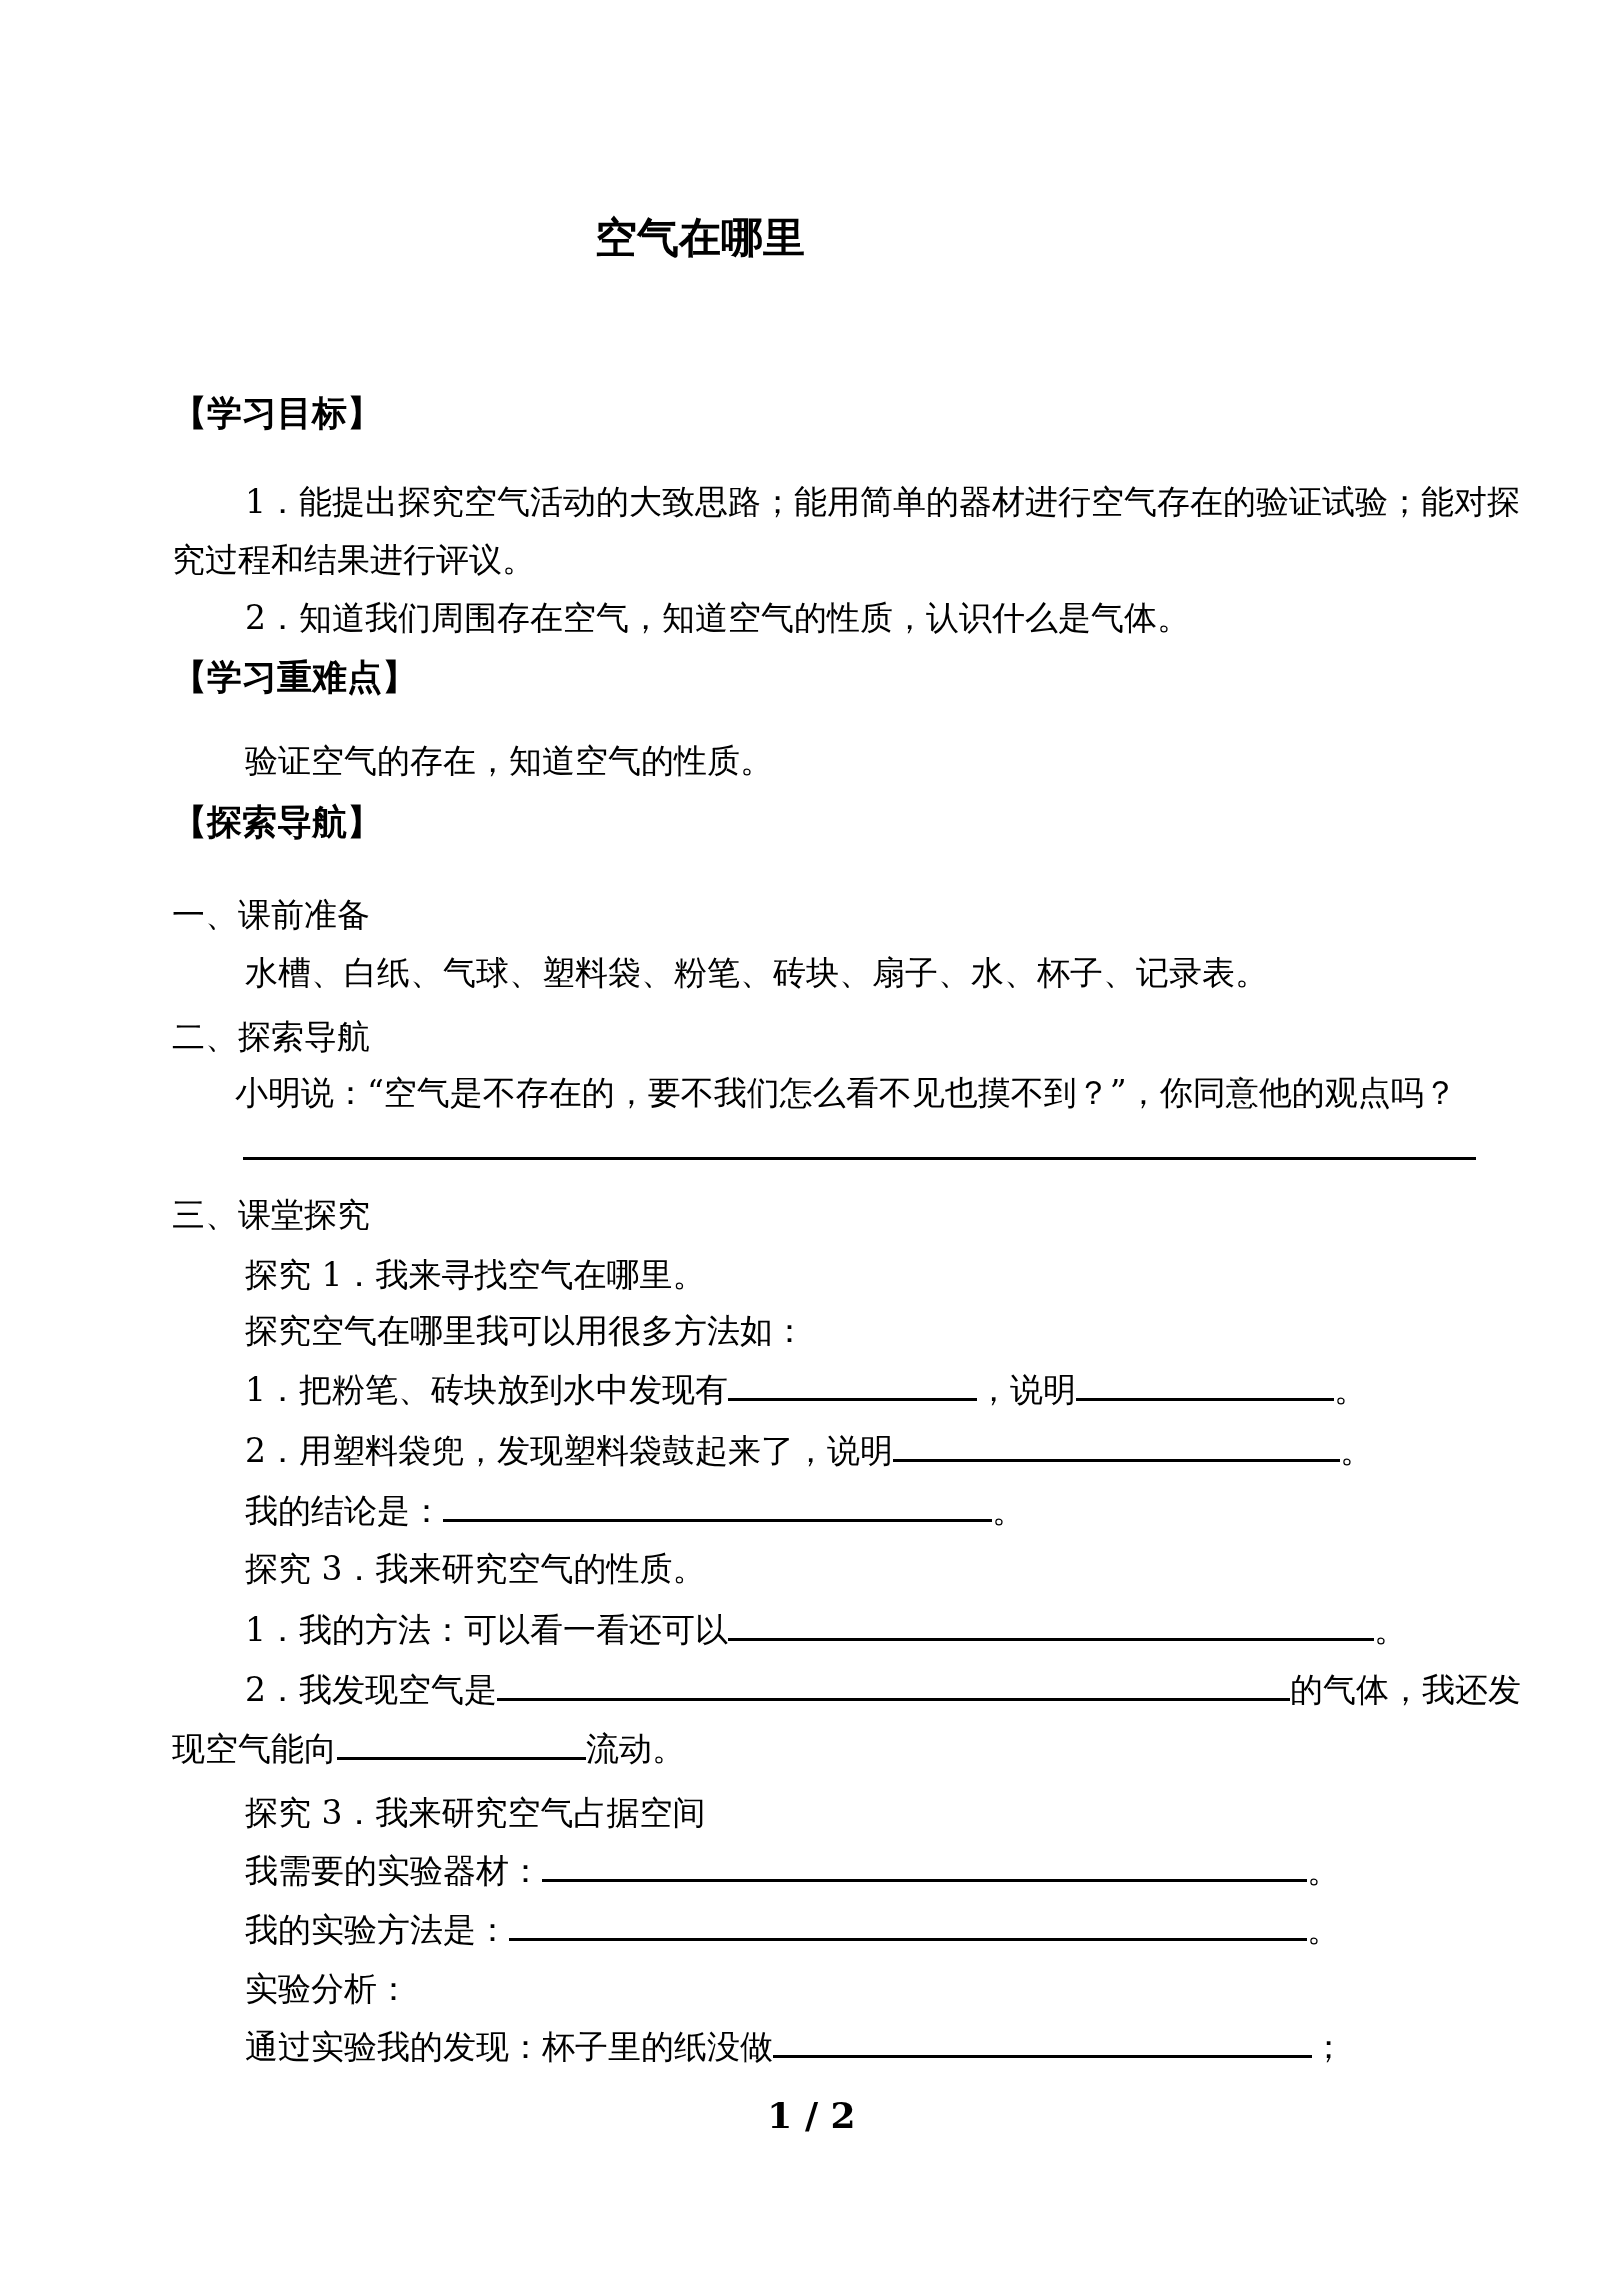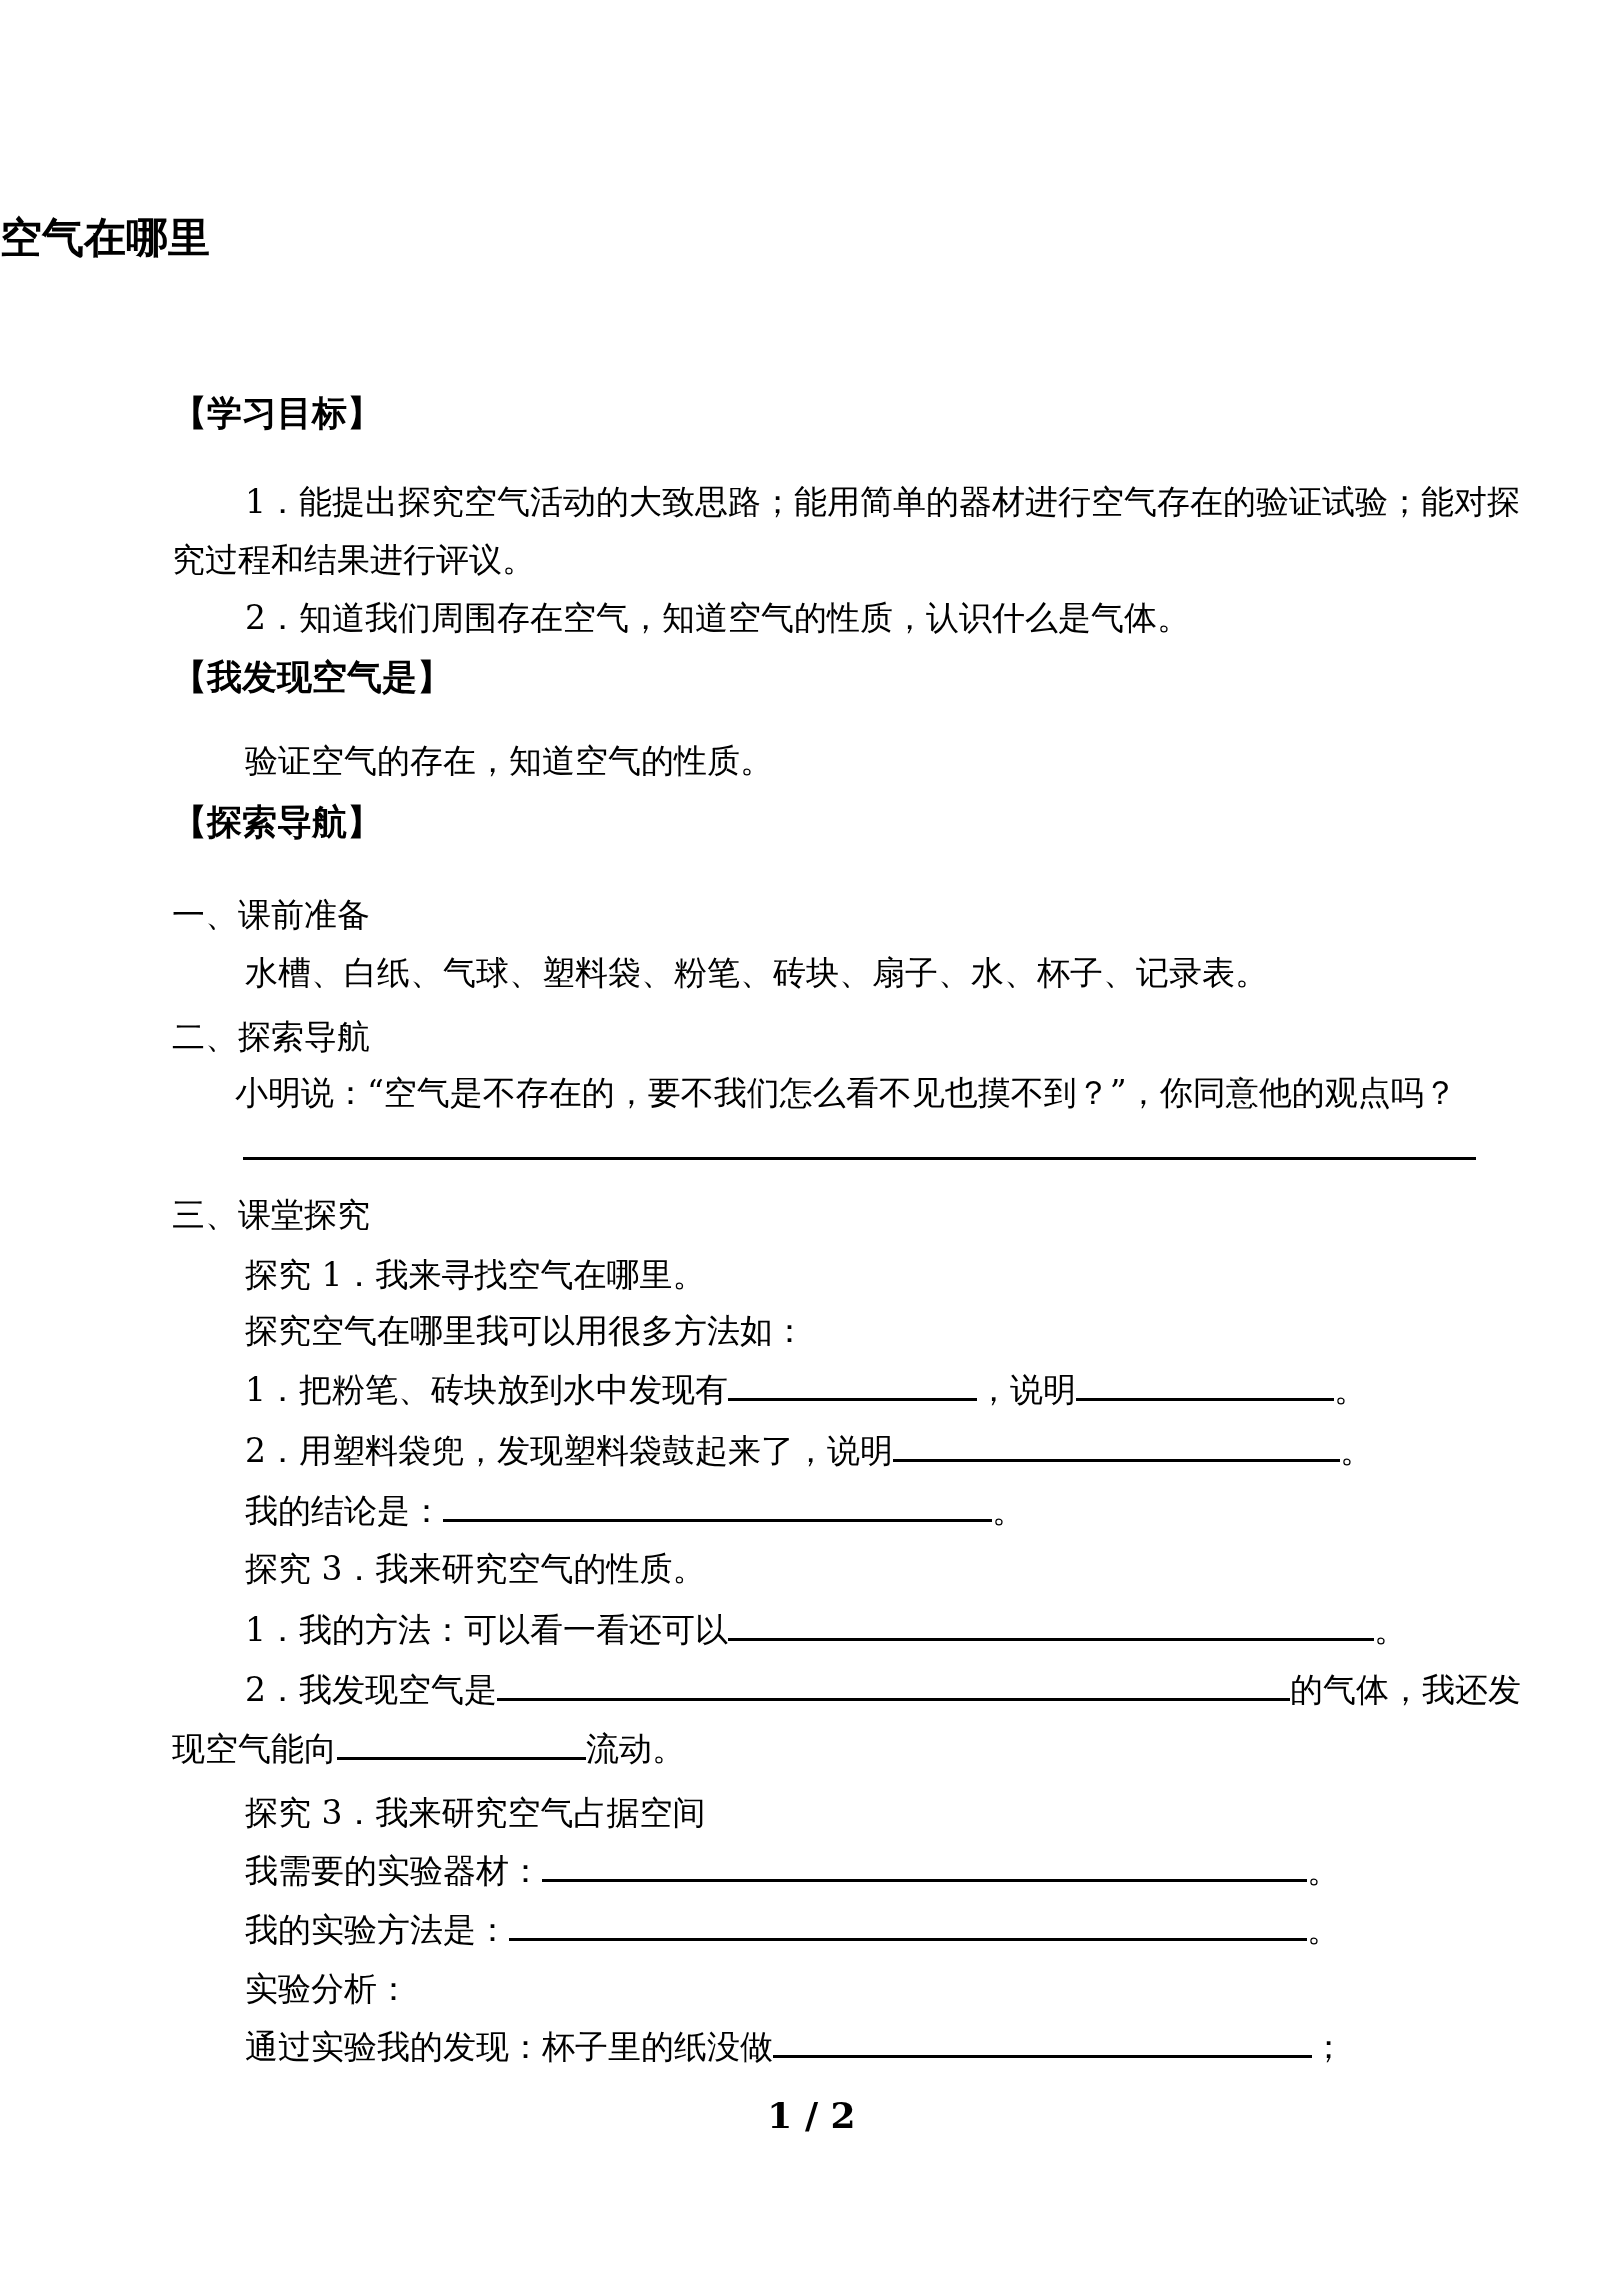--- a/index.html
+++ b/index.html
@@ -3,21 +3,21 @@
 <meta charset="utf-8">
 <style>
   html,body { margin:0; padding:0; }
   body {
     width:1623px; height:2295px;
     background:#ffffff; color:#000000;
     position:relative; overflow:hidden;
     font-family:"DejaVu Serif","Liberation Serif",serif;
   }
   .doc-title {
-    position:absolute; left:0; width:1400px; 
+    position:absolute; left:0; width:1400px; text-align:center;
     font-size:42px; font-weight:bold; line-height:50px; white-space:nowrap;
   }
   .line {
     position:absolute; font-size:33px; line-height:42px; white-space:nowrap;margin-left:32px;
   }
   .heading { font-weight:bold; font-size:35px; }
   .blank {
     display:inline-block; height:8.2px;
     border-bottom:3.4px solid #000000;
   }
@@ -29,21 +29,21 @@
 </head>
 <body>
 
 <div class="doc-title" style="top:213px">空气在哪里</div>
 
 <div class="line heading" style="top:392px;left:140px">【学习目标】</div>
 <div class="line" style="top:481px;left:213px">1．能提出探究空气活动的大致思路；能用简单的器材进行空气存在的验证试验；能对探</div>
 <div class="line" style="top:539px;left:140px">究过程和结果进行评议。</div>
 <div class="line" style="top:597px;left:213px">2．知道我们周围存在空气，知道空气的性质，认识什么是气体。</div>
 
-<div class="line heading" style="top:656px;left:140px">【我发现空气是】</div>
+<div class="line heading" style="top:656px;left:140px">【学习重难点】</div>
 <div class="line" style="top:740px;left:213px">验证空气的存在，知道空气的性质。</div>
 
 <div class="line heading" style="top:801px;left:140px">【探索导航】</div>
 
 <div class="line" style="top:894px;left:140px">一、课前准备</div>
 <div class="line" style="top:952px;left:213px">水槽、白纸、气球、塑料袋、粉笔、砖块、扇子、水、杯子、记录表。</div>
 
 <div class="line" style="top:1016px;left:140px">二、探索导航</div>
 <div class="line" style="top:1072px;left:203px">小明说：“空气是不存在的，要不我们怎么看不见也摸不到？”，你同意他的观点吗？</div>
 <div class="line" style="top:1128px;left:211px">

